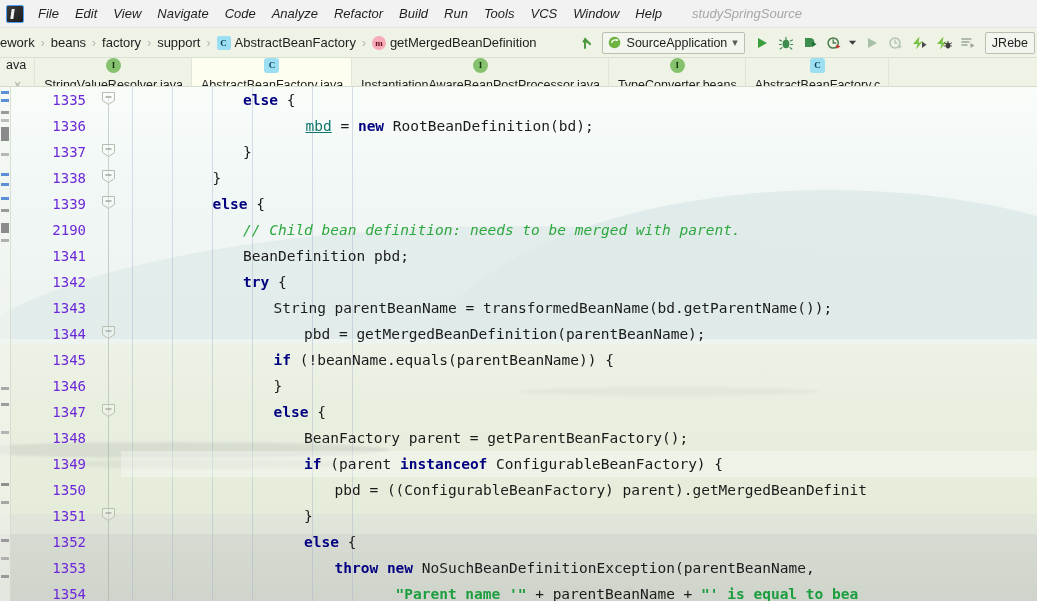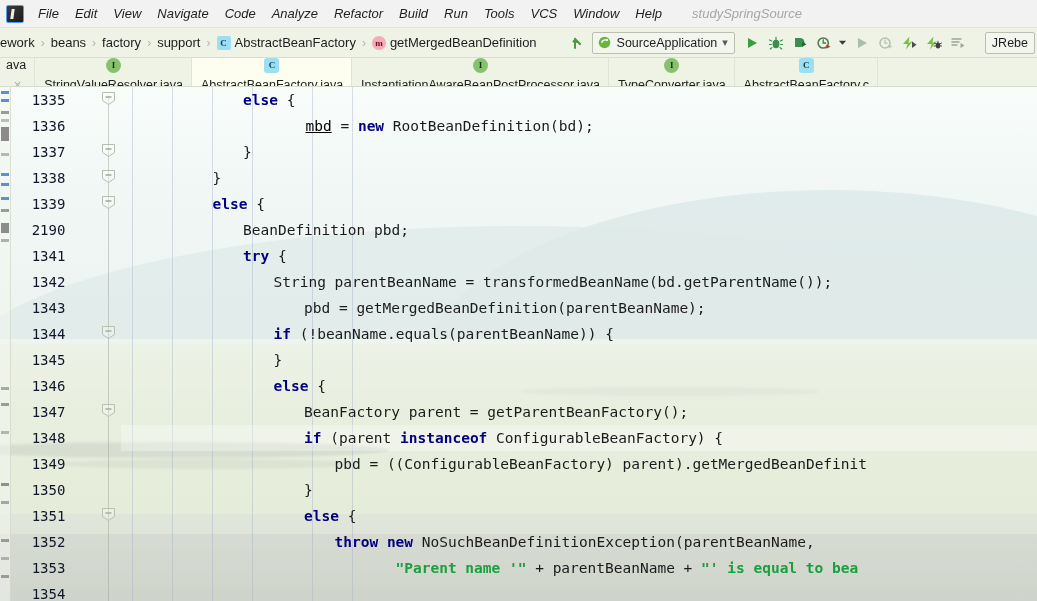--- a/index.html
+++ b/index.html
@@ -66,21 +66,21 @@
   }
   .runcfg {
     display:flex;align-items:center;gap:5px;
     height:22px; padding:0 6px 0 4px;
     border:1px solid #b9bfb1; background:#f3f6ee; border-radius:2px;
     font-size:12.5px; white-space:nowrap; margin-right:4px;
   }
   .jrebel {
     height:22px;padding:0 6px;border:1px solid #b9bfb1;background:#f3f6ee;
     border-radius:2px; display:flex;align-items:center;font-size:12.5px;
-    white-space:nowrap; margin-left:14px;
+    white-space:nowrap; margin-left:4px;
   }
 
   
   .tabs {
     height:29px; flex:0 0 29px;
     background:#eef3e6;
     display:flex; align-items:stretch;
     border-bottom:1px solid #d5dccb;
     overflow:hidden; position:relative;
   }
@@ -149,23 +149,23 @@
   .gutter-marks {
     position:absolute;left:0;top:0;bottom:0;width:11px;
     background:rgba(242,246,238,.55); z-index:3;
     border-right:1px solid rgba(200,208,192,.6);
     overflow:hidden;
   }
   .gmark { position:absolute; left:1px; width:8px; height:3px; }
 
   .linenums {
     position:absolute; left:11px; top:0; bottom:0; width:84px;
-    z-index:3; text-align:center; padding-right:9px;
+    z-index:3; text-align:right; padding-right:9px;
     font-family:"DejaVu Sans Mono", monospace; font-size:14px;
-    color:#0f172a;
+    color:#6d28d9;
   }
   .ln { height:26px; line-height:26px; }
 
   .foldcol {
     position:absolute; left:95px; top:0; bottom:0; width:26px; z-index:3;
   }
   .fold-line {
     position:absolute; left:13px; top:8px; bottom:0; width:1px;
     background:rgba(150,160,145,.45);
   }
@@ -182,21 +182,21 @@
   }
   .cl { height:26px; line-height:26px; white-space:pre; position:relative; }
   .cl.hl { background:rgba(255,255,255,.33); }
   .indent-guides { position:absolute; left:121px; top:0; bottom:0; right:0; z-index:2; }
   .ig { position:absolute; top:0; bottom:0; width:1px; background:rgba(160,175,200,.40); }
 
   
   .kw   { color:#000080; font-weight:bold; }
   .cmt  { color:#2fa83f; font-style:italic; }
   .str  { color:#1b9e3e; font-weight:bold; }
-  .fld  { color:#000000; text-decoration:underline;padding-left:32px; }
+  .fld  { color:#0f766e; text-decoration:underline;padding-left:32px; }
   .pln  { color:#1b1b1b; }
 </style>
 </head>
 <body>
 
 <div class="app">
 
   <div class="menubar">
     <div class="app-logo"></div>
     <div class="menu-item">File</div>
@@ -343,21 +343,21 @@
       <span>AbstractBeanFactory.java</span>
       <span class="tab-close">×</span>
     </div>
     <div class="tab">
       <span class="tab-ico t-iface">I</span>
       <span>InstantiationAwareBeanPostProcessor.java</span>
       <span class="tab-close">×</span>
     </div>
     <div class="tab">
       <span class="tab-ico t-iface">I</span>
-      <span>TypeConverter.java</span>
+      <span>TypeConverter.beans</span>
       <span class="tab-close">×</span>
     </div>
     <div class="tab">
       <span class="tab-ico t-class">C</span>
       <span>AbstractBeanFactory.c</span>
     </div>
   </div>
 
   <div class="editor">
 
@@ -475,20 +475,21 @@
           </svg>
       </div>
     </div>
 
     <div class="code-area">
       <div class="cl" style="padding-left: 122px;"><span class="kw">else</span><span class="pln"> {</span></div>
       <div class="cl" style="padding-left: 152.5px;"><span class="fld">mbd</span><span class="pln"> = </span><span class="kw">new</span><span class="pln"> RootBeanDefinition(bd);</span></div>
       <div class="cl" style="padding-left: 122px;"><span class="pln">}</span></div>
       <div class="cl" style="padding-left: 91.5px;"><span class="pln">}</span></div>
       <div class="cl" style="padding-left: 91.5px;"><span class="kw">else</span><span class="pln"> {</span></div>
+      <div class="cl" style="padding-left: 122px;"><span class="cmt">// Child bean definition: needs to be merged with parent.</span></div>
       <div class="cl" style="padding-left: 122px;"><span class="pln">BeanDefinition pbd;</span></div>
       <div class="cl" style="padding-left: 122px;"><span class="kw">try</span><span class="pln"> {</span></div>
       <div class="cl" style="padding-left: 152.5px;"><span class="pln">String parentBeanName = transformedBeanName(bd.getParentName());</span></div>
       <div class="cl" style="padding-left: 183px;"><span class="pln">pbd = getMergedBeanDefinition(parentBeanName);</span></div>
       <div class="cl" style="padding-left: 152.5px;"><span class="kw">if</span><span class="pln"> (!beanName.equals(parentBeanName)) {</span></div>
       <div class="cl" style="padding-left: 152.5px;"><span class="pln">}</span></div>
       <div class="cl" style="padding-left: 152.5px;"><span class="kw">else</span><span class="pln"> {</span></div>
       <div class="cl" style="padding-left: 183px;"><span class="pln">BeanFactory parent = getParentBeanFactory();</span></div>
       <div class="cl hl" style="padding-left: 183px;"><span class="kw">if</span><span class="pln"> (parent </span><span class="kw">instanceof</span><span class="pln"> ConfigurableBeanFactory) {</span></div>
       <div class="cl" style="padding-left: 213.5px;"><span class="pln">pbd = ((ConfigurableBeanFactory) parent).getMergedBeanDefinit</span></div>

